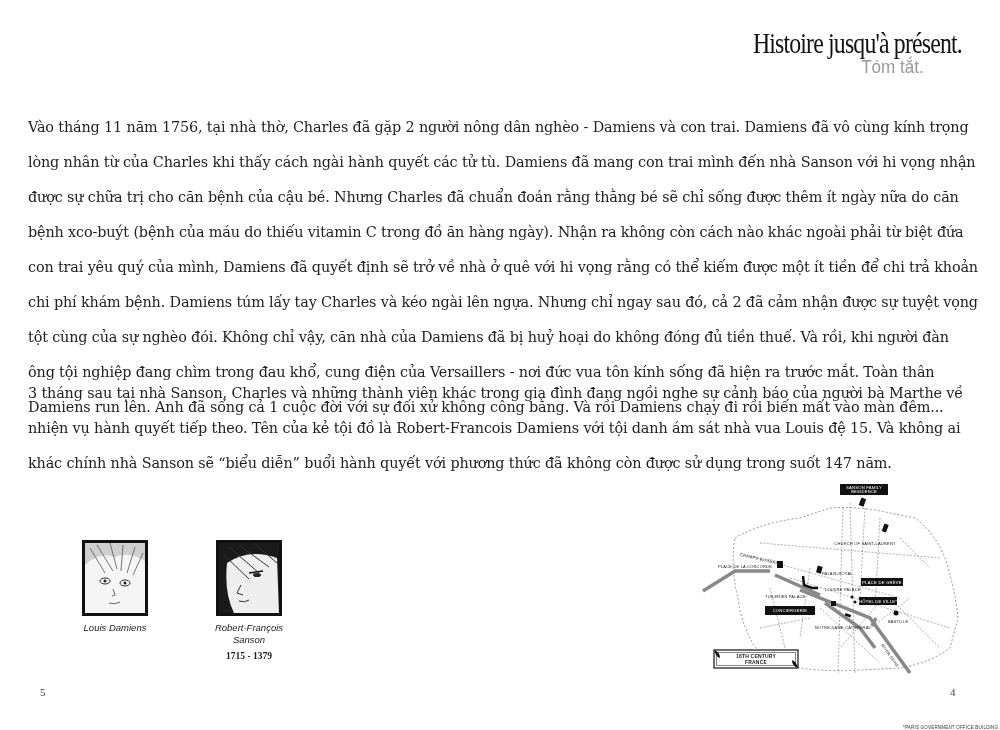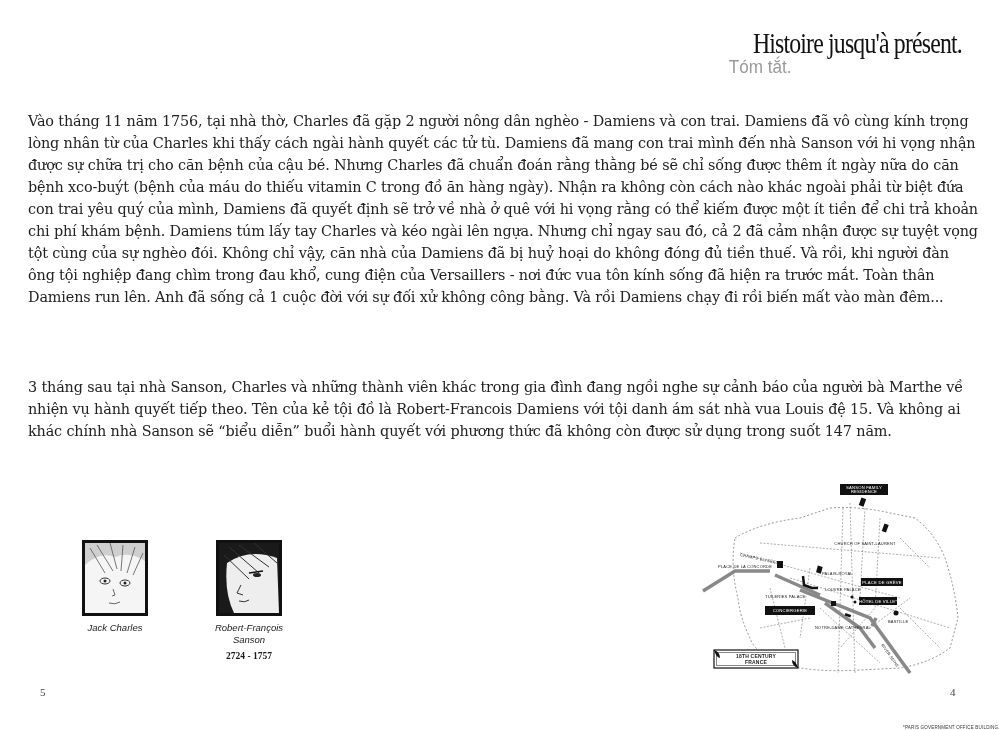--- a/index.html
+++ b/index.html
@@ -1,32 +1,32 @@
 <!DOCTYPE html>
 <html><head>
   <meta charset="utf-8">
   <style>
     html, body { margin: 0; padding: 0; }
     body {
       width: 1000px; height: 730px; position: relative; overflow: hidden;
       background: #ffffff; color: #1a1a1a;
       font-family: "DejaVu Serif", serif;
     }
-    .header { position: absolute; right: 38px; top: 28px; text-align: left; }
+    .header { position: absolute; right: 38px; top: 28px; text-align: right; }
     .header .title {
       font-family: "Liberation Serif", serif; font-size: 29px; letter-spacing: -1px;
       transform: scaleX(0.82); transform-origin: right center; color: #111; line-height: 30px;
     }
     .header .subtitle {
       font-family: "Liberation Sans", sans-serif; font-size: 19px; color: #9a9a9a;
       font-weight: 300; margin-top: -2px; margin-right: 38px; transform: scaleX(0.9); transform-origin: right center;
     }
     .para {
       position: absolute; left: 28px; width: 950px;
-      font-family: "DejaVu Serif", serif; font-size: 14.4px; line-height: 22px;
+      font-family: "DejaVu Serif", serif; font-size: 14.4px; line-height: 35px;
       letter-spacing: -0.15px; color: #222; margin: 0;
       text-align: left;
     }
     .p1 { top: 110px; }
     .p2 { top: 376px; }
     .portrait { position: absolute; text-align: center; }
     .portrait .frame {
       width: 60px; height: 70px; border: 3px solid #111; margin: 0 auto; position: relative; overflow: hidden;
       background: #f3f3f3;
     }
@@ -61,38 +61,38 @@
       <path d="M0 0 L60 0 L60 18 Q45 8 30 14 Q15 8 0 22 Z" fill="#cfcfcf"></path>
       <path d="M5 5 L20 30 M12 2 L28 28 M25 0 L32 26 M38 2 L36 28 M50 4 L42 30 M58 10 L48 32" stroke="#555" stroke-width="0.8"></path>
       <ellipse cx="20" cy="38" rx="5" ry="3" fill="none" stroke="#333" stroke-width="1"></ellipse>
       <ellipse cx="40" cy="40" rx="5" ry="3" fill="none" stroke="#333" stroke-width="1"></ellipse>
       <circle cx="20" cy="38" r="1.5" fill="#222"></circle>
         <circle cx="40" cy="40" r="1.5" fill="#222"></circle>
       <path d="M28 46 L30 52 L27 53" stroke="#444" fill="none" stroke-width="0.8"></path>
       <path d="M24 60 Q30 62 35 59" stroke="#444" fill="none" stroke-width="0.8"></path>
     </svg>
   </div>
-  <div class="name">Jack Charles</div>
+  <div class="name">Louis Damiens</div>
 </div>
 
 <div class="portrait pc2">
   <div class="frame">
     <svg width="60" height="70" viewBox="0 0 60 70">
       <rect width="60" height="70" fill="#1a1a1a"></rect>
       <path d="M8 20 Q30 5 58 15 L60 70 L15 70 Q5 50 8 20 Z" fill="#eeeeee"></path>
       <path d="M10 4 L40 30 M20 2 L50 24 M35 0 L58 20 M5 12 L30 36" stroke="#333" stroke-width="1"></path>
       <path d="M30 30 L44 28" stroke="#111" stroke-width="1.5"></path>
       <ellipse cx="38" cy="32" rx="4" ry="2" fill="#222"></ellipse>
       <path d="M22 42 L18 50 L24 52" stroke="#333" fill="none" stroke-width="1"></path>
       <path d="M20 58 Q26 60 30 57" stroke="#333" fill="none" stroke-width="1"></path>
     </svg>
   </div>
   <div class="name">Robert-François</div>
   <div class="name" style="margin-top:0">Sanson</div>
-  <div class="years">2724 - 1757</div>
+  <div class="years">1715 - 1379</div>
 </div>
 
 <div class="map">
   <svg viewBox="0 0 262 200">
 
     <path d="M35 60 Q60 45 100 40 L130 30 Q160 28 190 35 L215 40 Q235 55 245 80 Q255 110 258 140 L250 170 Q230 185 200 190 L160 192 Q110 195 80 185 Q55 175 50 160 Q40 140 38 120 Q30 90 35 60 Z" fill="none" stroke="#666" stroke-width="0.7" stroke-dasharray="2,2"></path>
 
     <g stroke="#777" stroke-width="0.6" stroke-dasharray="2,1.5" fill="none">
       <path d="M150 25 L155 195"></path>
         <path d="M143 30 L138 195"></path>

